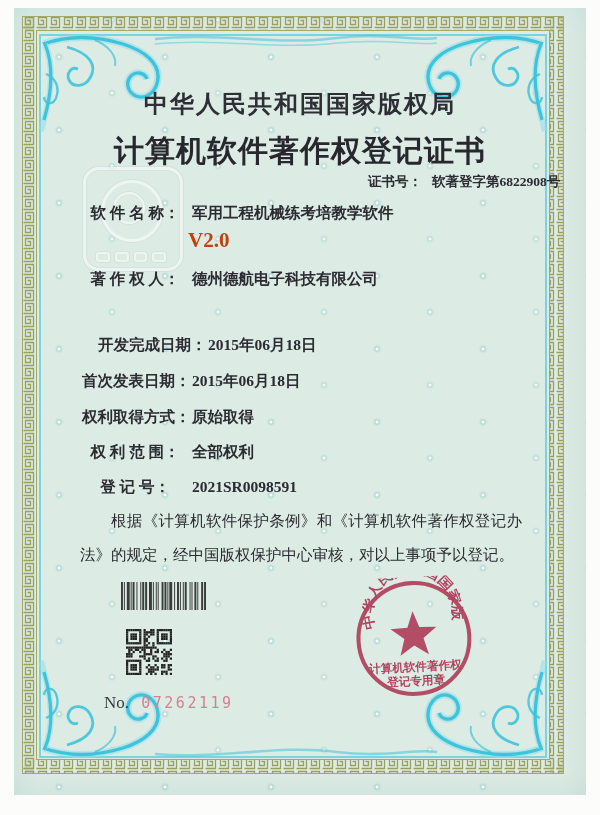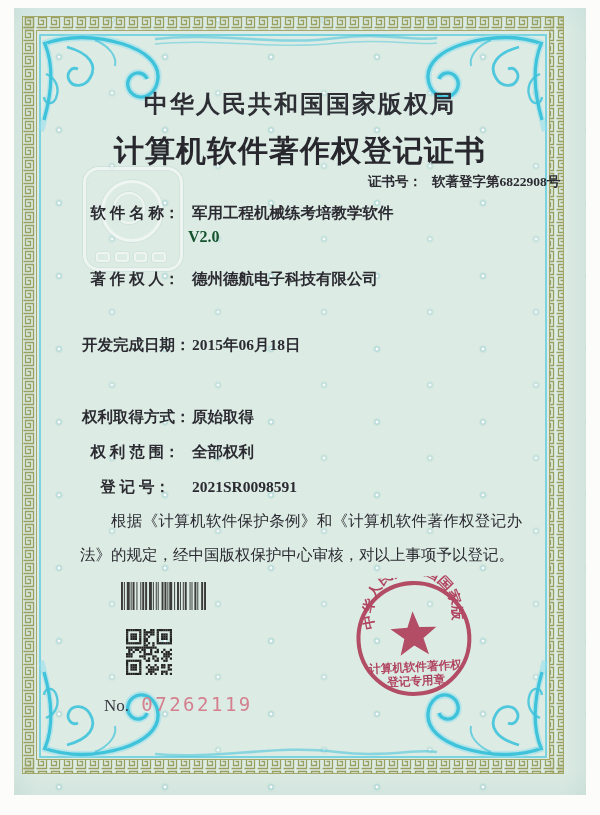--- a/index.html
+++ b/index.html
@@ -31,30 +31,30 @@
   #watermark .wm-tabs span{flex:1;border-radius:3px;border:2px solid rgba(255,255,255,.75);box-shadow:0 0 0 1px rgba(150,185,180,.2);}
   
   .t{position:absolute;color:#2b2b31;white-space:nowrap;}
   #issuer-title{left:0;right:0;top:88px;text-align:center;font-size:24px;font-weight:bold;letter-spacing:2px;color:#2e2e35;}
   #doc-title{left:0;right:0;top:131px;text-align:center;font-size:30px;font-weight:bold;letter-spacing:1px;color:#27272d;}
   #cert-no{left:368px;top:173px;font-size:13.5px;font-weight:bold;}
   #cert-no .lbl{margin-right:10px;}
   .field-row{position:absolute;left:82px;font-size:15.5px;font-weight:bold;color:#2b2b31;white-space:nowrap;}
   .field-row .flabel{display:inline-block;width:106px;text-align:center;}
   .field-row .fvalue{display:inline-block;margin-left:0px;}
-  .fv2{position:absolute;left:188px;top:228px;font-size:16px;font-weight:bold;color:#14532d;}
+  .fv2{position:absolute;left:188px;top:228px;font-size:21px;font-weight:bold;color:#c2410c;}
   #statement{position:absolute;left:80px;top:504px;width:442px;font-size:15.5px;font-weight:400;line-height:34px;
     color:#2b2b31;text-indent:2em;white-space:normal;text-align:justify;}
   
   #barcode{position:absolute;left:121px;top:582px;width:85px;height:28px;}
   #qrcode{position:absolute;left:126px;top:629px;width:46px;height:46px;}
   
   #serial{position:absolute;left:104px;top:693px;font-size:17px;}
   #serial .no-lbl{font-weight:normal;color:#3a3a42;}
-  #serial .no-val{font-family:"DejaVu Sans Mono","Liberation Mono",monospace;font-size:19px;letter-spacing:2.5px;margin-left:8px;margin-top:20px;}
+  #serial .no-val{font-family:"DejaVu Sans Mono","Liberation Mono",monospace;font-size:15px;letter-spacing:2.5px;margin-left:8px;margin-top:20px;}
   #issue-date{position:absolute;left:360px;top:692px;font-size:16.5px;font-weight:bold;letter-spacing:.5px;color:#1e1e24;}
   
   #seal{position:absolute;left:348px;top:577px;width:132px;height:126px;mix-blend-mode:multiply;opacity:.92;transform:rotate(-3deg);}
 </style>
 </head>
 <body>
 <div id="page">
 
   <div class="dots"></div>
 
@@ -118,22 +118,26 @@
 
   <div class="field-row" style="top:203px;">
     <span class="flabel">软 件 名 称：</span>
     <span class="fvalue">军用工程机械练考培教学软件</span>
   </div>
   <div class="fv2">V2.0</div>
   <div class="field-row" style="top:269px;">
     <span class="flabel">著 作 权 人：</span>
     <span class="fvalue">德州德航电子科技有限公司</span>
   </div>
-  <div class="field-row" style="top:335px;">
+  <div class="field-row" style="top:335px;margin-left:16px;">
     <span class="flabel">开发完成日期：</span>
+    <span class="fvalue">2015年06月18日</span>
+  </div>
+  <div class="field-row" style="top:371px;">
+    <span class="flabel">首次发表日期：</span>
     <span class="fvalue">2015年06月18日</span>
   </div>
   <div class="field-row" style="top:442px;">
     <span class="flabel">权 利 范 围：</span>
     <span class="fvalue">全部权利</span>
   </div>
   <div class="field-row" style="top:407px;">
     <span class="flabel">权利取得方式：</span>
     <span class="fvalue">原始取得</span>
   </div>

